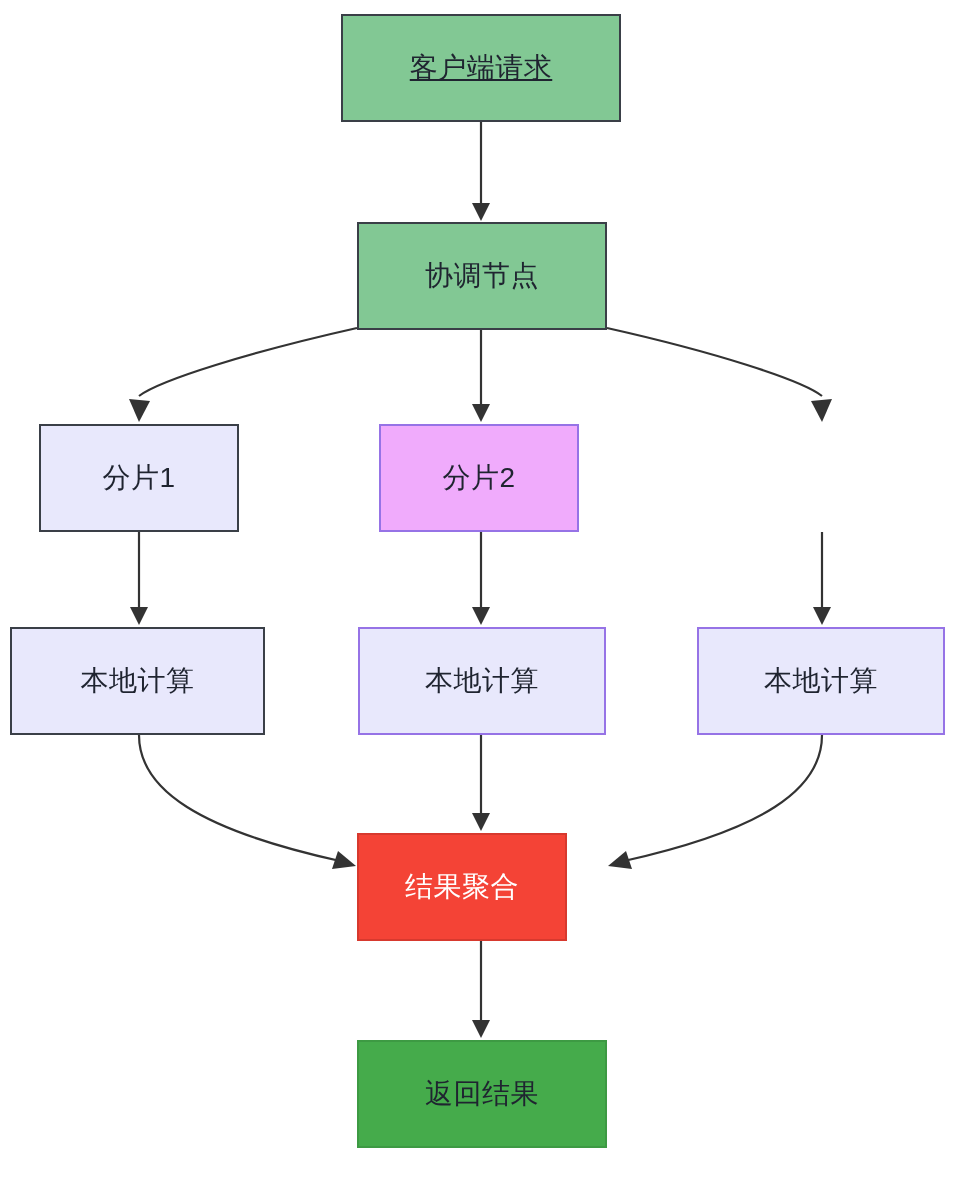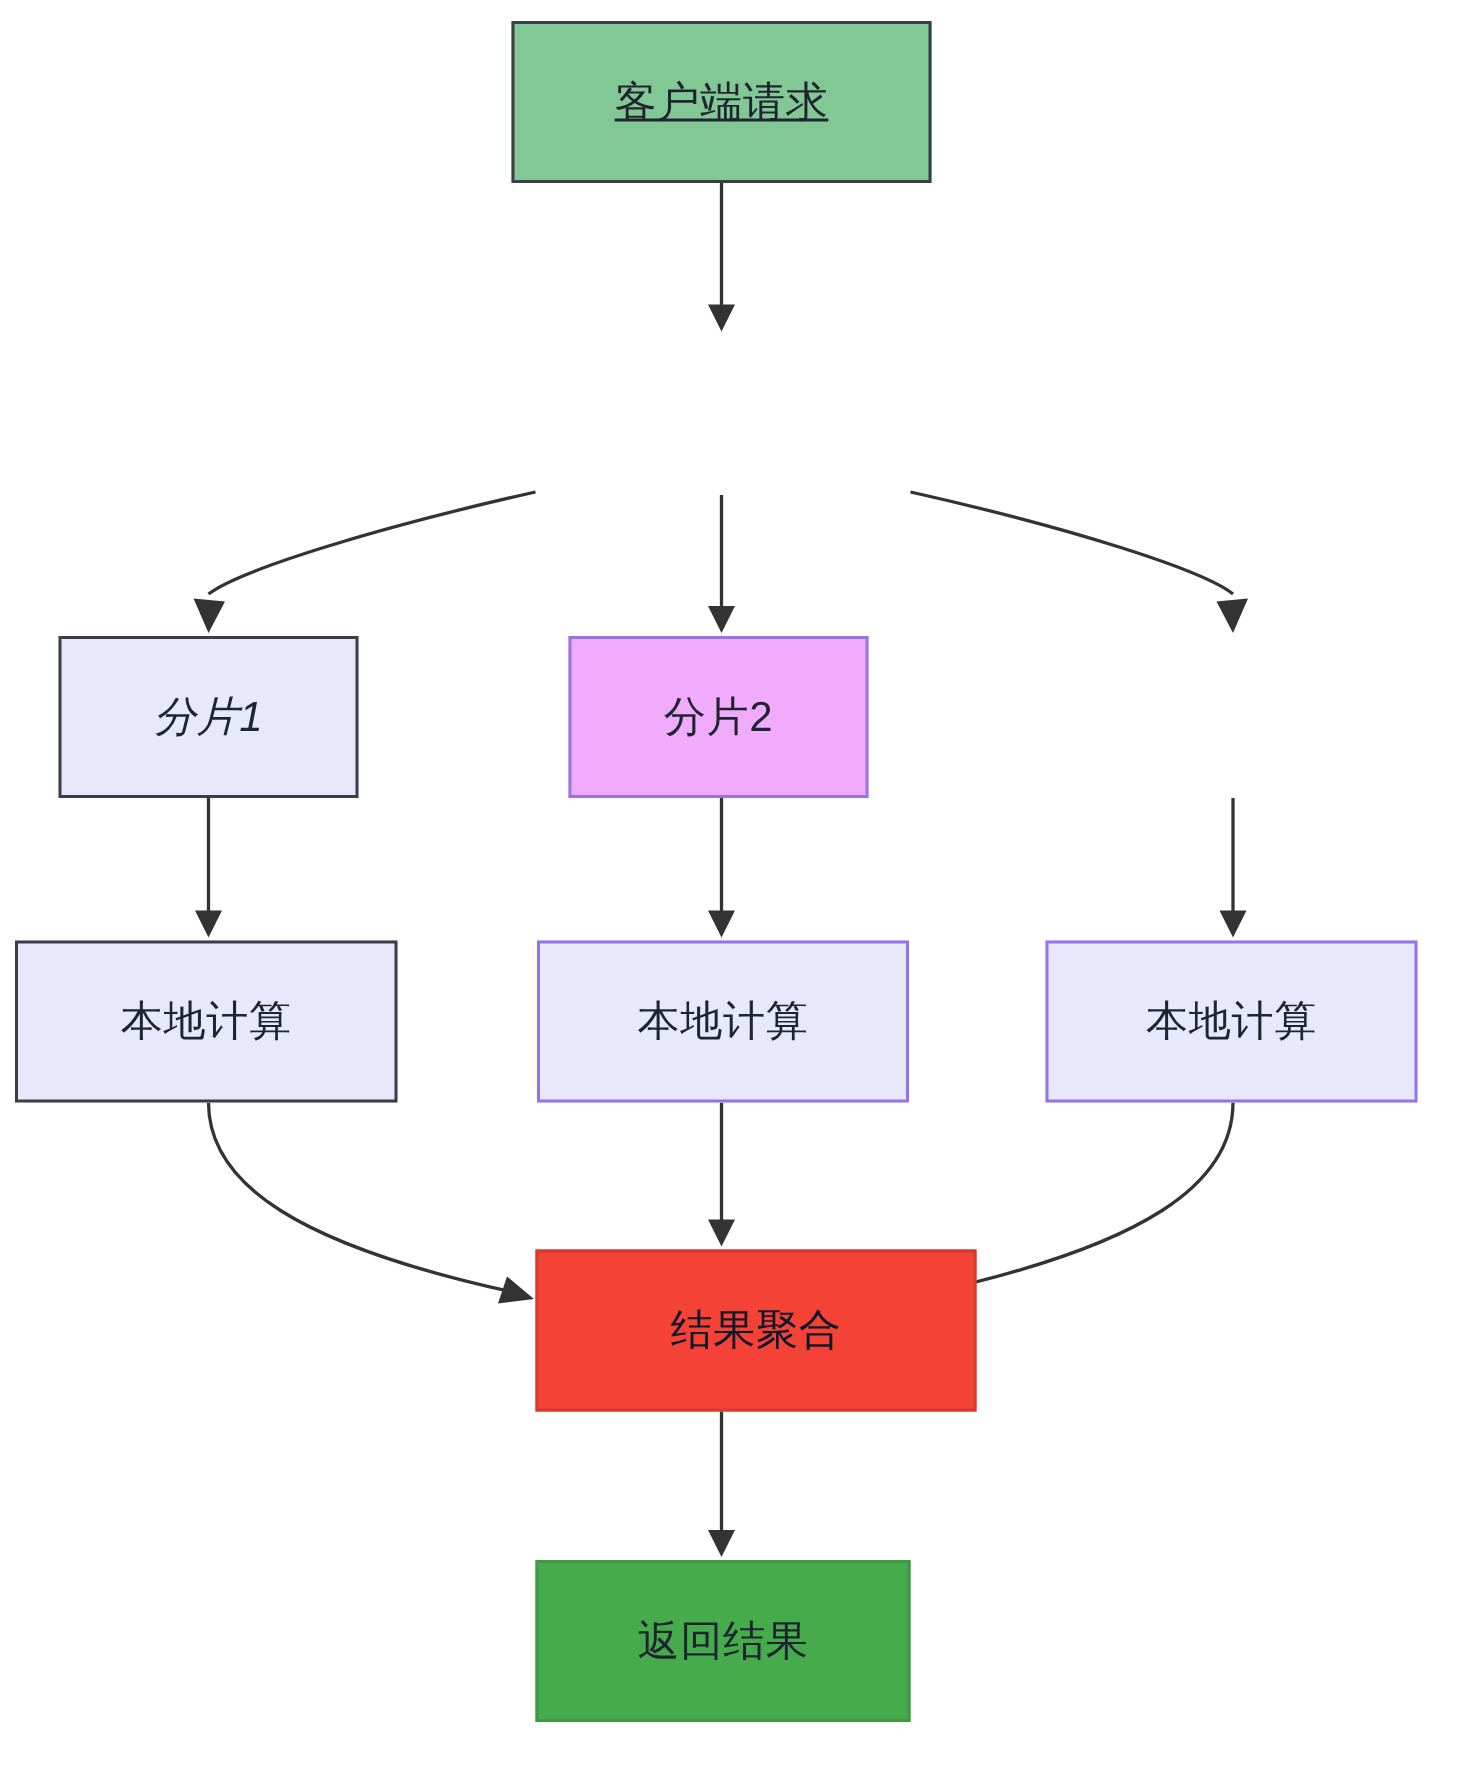--- a/index.html
+++ b/index.html
@@ -45,29 +45,29 @@
     white-space: nowrap;
   }
   .node-label {
     display: block;
     pointer-events: none;
   }
   
   .n-client   { left: 341px; top: 14px;   width: 280px; height: 108px; background: #82c894; border: 2px solid #3a3f47; text-decoration: underline; }
   .n-coord    { left: 357px; top: 222px;  width: 250px; height: 108px; background: #82c894; border: 2px solid #3a3f47; }
 
-  .n-shard1   { left: 39px;  top: 424px;  width: 200px; height: 108px; background: #e8e8fc; border: 2px solid #3a3f47; font-style: italic; }
+  .n-shard1   { left: 39px;  top: 424px;  width: 200px; height: 108px; background: #e8e8fc; border: 2px solid #3a3f47; }
   .n-shard2   { left: 379px; top: 424px;  width: 200px; height: 108px; background: #f0abfc; border: 2px solid #9673e6; }
   .n-shardn   { left: 721px; top: 424px;  width: 200px; height: 108px; background: #e8e8fc; border: 2px solid #9673e6; }
 
   .n-calc1    { left: 10px;  top: 627px;  width: 255px; height: 108px; background: #e8e8fc; border: 2px solid #3a3f47; }
   .n-calc2    { left: 358px; top: 627px;  width: 248px; height: 108px; background: #e8e8fc; border: 2px solid #9673e6; }
   .n-calc3    { left: 697px; top: 627px;  width: 248px; height: 108px; background: #e8e8fc; border: 2px solid #9673e6; }
 
-  .n-aggregate{ left: 357px; top: 833px;  width: 294px; height: 108px; background: #f44336; border: 2px solid #d7392e; color: #0f172a; }
+  .n-aggregate{ left: 357px; top: 833px;  width: 210px; height: 108px; background: #f44336; border: 2px solid #d7392e; color: #ffffff; }
   .n-return   { left: 357px; top: 1040px; width: 250px; height: 108px; background: #45ab4b; border: 2px solid #3d9a43; color: #1f2430; }
 
   .edge-path {
     fill: none;
     stroke: #333333;
     stroke-width: 2.2;
   }
   .arrow-head {
     fill: #333333;
     stroke: none;
@@ -133,20 +133,23 @@
     <g>
       <path class="edge-path" d="M 481 941 L 481 1023"></path>
       <polygon class="arrow-head" points="481,1038 472,1020 490,1020"></polygon>
     </g>
   </svg>
 
   <div class="node n-client">
     <span class="node-label">客户端请求</span>
   </div>
 
+  <div class="node n-coord">
+    <span class="node-label">协调节点</span>
+  </div>
 
   <div class="node n-shard1">
     <span class="node-label">分片1</span>
   </div>
 
   <div class="node n-shard2">
     <span class="node-label">分片2</span>
   </div>
 
 

